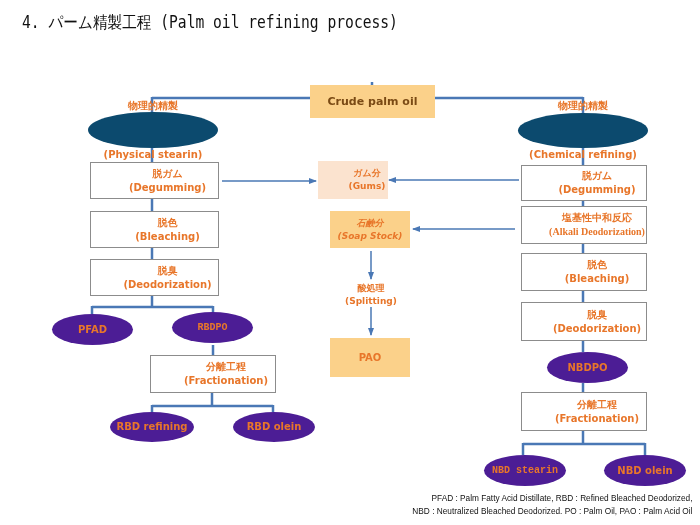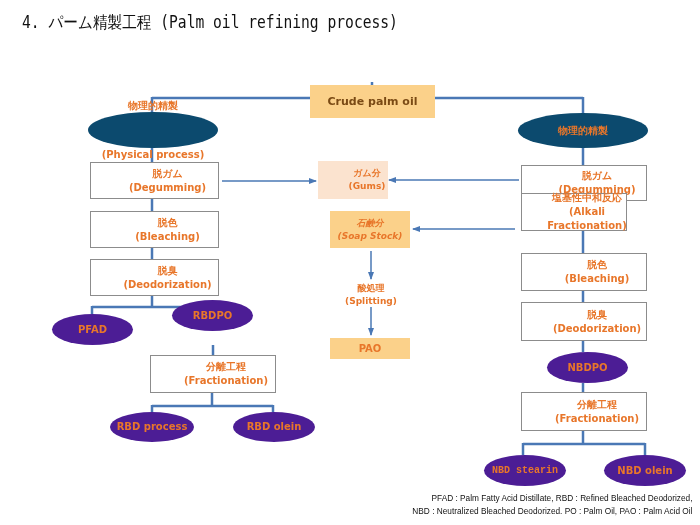--- a/index.html
+++ b/index.html
@@ -65,77 +65,78 @@
     <line x1="371" y1="307" x2="371" y2="335" marker-end="url(#arr)"></line>
   </g>
 </svg>
 
 <div class="node orange-box crude" style="left:310px;top:49px;width:125px;height:33px;margin-top:36px;">
   <span>Crude palm oil</span>
 </div>
 
 <div class="node ellipse-green" style="left:88px;top:112px;width:130px;height:36px;">
   <span>物理的精製</span>
-  <span>(Physical process)</span>
+  <span>(Physical stearin)</span>
 </div>
 <div class="node box" style="left:90px;top:162px;width:129px;height:37px;">
   <span>脱ガム</span>
   <span>(Degumming)</span>
 </div>
 <div class="node box" style="left:90px;top:211px;width:129px;height:37px;">
   <span>脱色</span>
   <span>(Bleaching)</span>
 </div>
 <div class="node box" style="left:90px;top:259px;width:129px;height:37px;">
   <span>脱臭</span>
   <span>(Deodorization)</span>
 </div>
 <div class="node ellipse-blue" style="left:52px;top:314px;width:81px;height:31px;">
   <span>PFAD</span>
 </div>
-<div class="node ellipse-blue" style="left:172px;top:300px;width:81px;height:31px;">
+<div class="node ellipse-blue" style="left:172px;top:312px;width:81px;height:31px;font-family:Liberation Mono, monospace;">
   <span>RBDPO</span>
 </div>
 <div class="node box" style="left:150px;top:355px;width:126px;height:38px;">
   <span>分離工程</span>
   <span>(Fractionation)</span>
 </div>
 <div class="node ellipse-blue" style="left:110px;top:412px;width:84px;height:30px;">
-  <span>RBD process</span>
+  <span>RBD refining</span>
 </div>
 <div class="node ellipse-blue" style="left:233px;top:412px;width:82px;height:30px;">
   <span>RBD olein</span>
 </div>
 
 <div class="node peach-box small" style="left:318px;top:161px;width:70px;height:38px;padding-left:28px;">
   <span>ガム分</span>
   <span>(Gums)</span>
 </div>
 <div class="node orange-box small" style="left:330px;top:211px;width:80px;height:37px;font-style:italic;">
   <span>石鹸分</span>
   <span>(Soap Stock)</span>
 </div>
 <div class="node plain-text small" style="left:330px;top:283px;width:82px;height:24px;">
   <span>酸処理</span>
   <span>(Splitting)</span>
 </div>
-<div class="node orange-box" style="left:330px;top:338px;width:80px;height:21px;">
+<div class="node orange-box" style="left:330px;top:338px;width:80px;height:39px;">
   <span>PAO</span>
 </div>
 
 <div class="node ellipse-green" style="left:518px;top:113px;width:130px;height:35px;">
   <span>物理的精製</span>
+  <span>(Chemical refining)</span>
 </div>
 <div class="node box" style="left:521px;top:165px;width:126px;height:36px;">
   <span>脱ガム</span>
   <span>(Degumming)</span>
 </div>
-<div class="node box" style="left:521px;top:193px;width:106px;height:38px;">
+<div class="node box" style="left:521px;top:206px;width:126px;height:38px;font-family:Liberation Serif, serif;">
   <span>塩基性中和反応</span>
-  <span>(Alkali Fractionation)</span>
+  <span>(Alkali Deodorization)</span>
 </div>
 <div class="node box" style="left:521px;top:253px;width:126px;height:38px;">
   <span>脱色</span>
   <span>(Bleaching)</span>
 </div>
 <div class="node box" style="left:521px;top:302px;width:126px;height:39px;">
   <span>脱臭</span>
   <span>(Deodorization)</span>
 </div>
 <div class="node ellipse-blue" style="left:547px;top:352px;width:81px;height:31px;">

